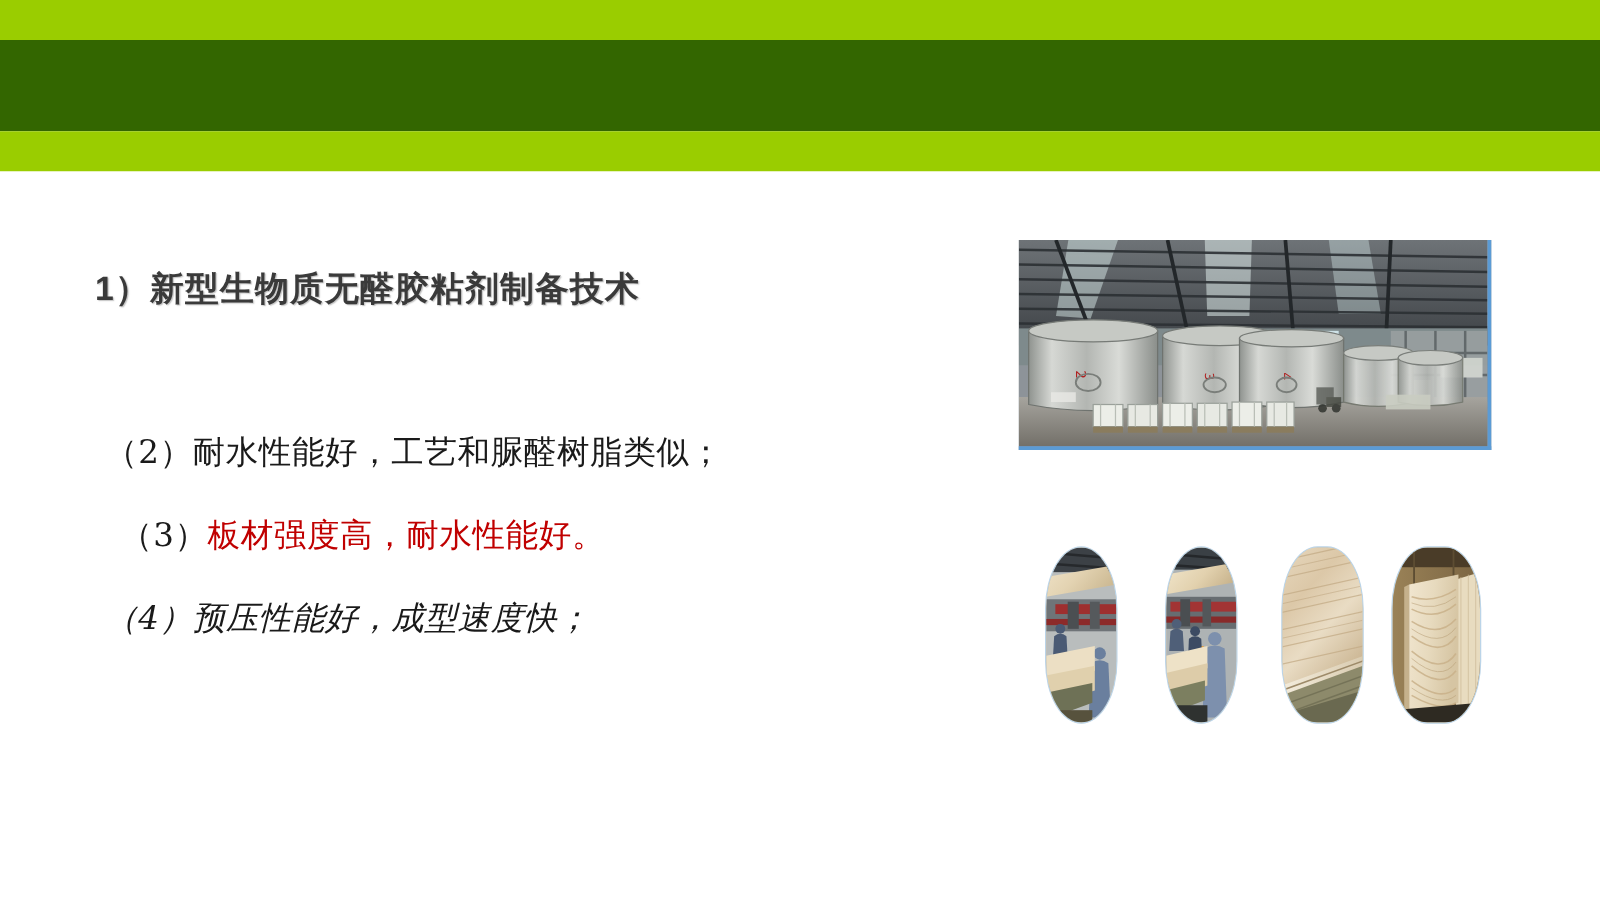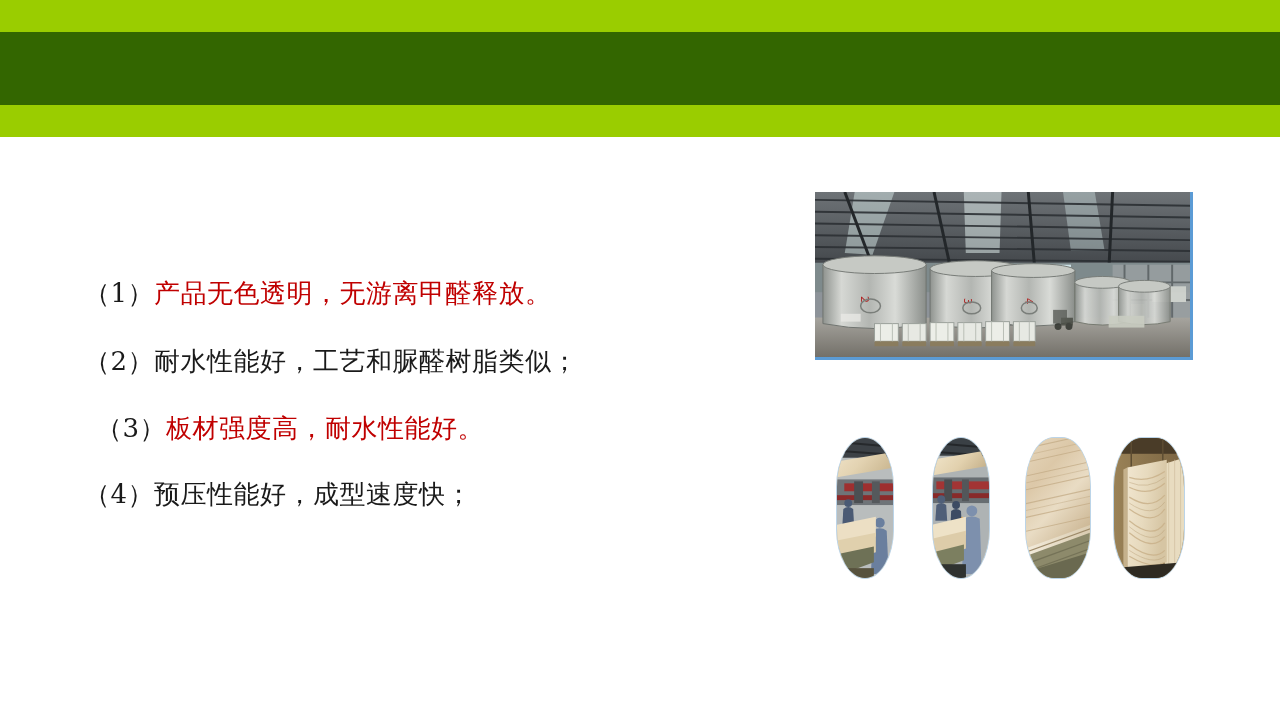--- a/index.html
+++ b/index.html
@@ -86,21 +86,21 @@
   }
   .bullet .num {
     color: #1a1a1a;
   }
   .bullet .txt-black { color: #1a1a1a; }
   .bullet .txt-red   { color: #C00000; }
 
   .b1 { top: 139px; }
   .b2 { top: 207px; }
   .b3 { top: 274px; margin-left: 12px; }
-  .b4 { top: 340px; }
+  .b4 { top: 340px; font-style: italic; }
 
   
   .photo-top {
     position: absolute;
     left: 815px;
     top: 192px;
     width: 378px;
     height: 168px;
     border-bottom: 3px solid #5B9BD5;
     border-right: 3px solid #5B9BD5;
@@ -139,24 +139,22 @@
 <body>
 
 <div class="slide">
 
   <div class="band-top"></div>
   <div class="band-mid"></div>
   <div class="band-bot"></div>
 
   <div class="content">
 
-
-    <div class="bullet b1">
-      <span class="num">（1）</span><span class="txt-red">产品无色透明，无游离甲醛释放。</span>
-    </div>
+    <div class="lead">1）新型生物质无醛胶粘剂制备技术</div>
+
 
     <div class="bullet b2">
       <span class="num">（2）</span><span class="txt-black">耐水性能好，工艺和脲醛树脂类似；</span>
     </div>
 
     <div class="bullet b3">
       <span class="num">（3）</span><span class="txt-red">板材强度高，耐水性能好。</span>
     </div>
 
     <div class="bullet b4">

